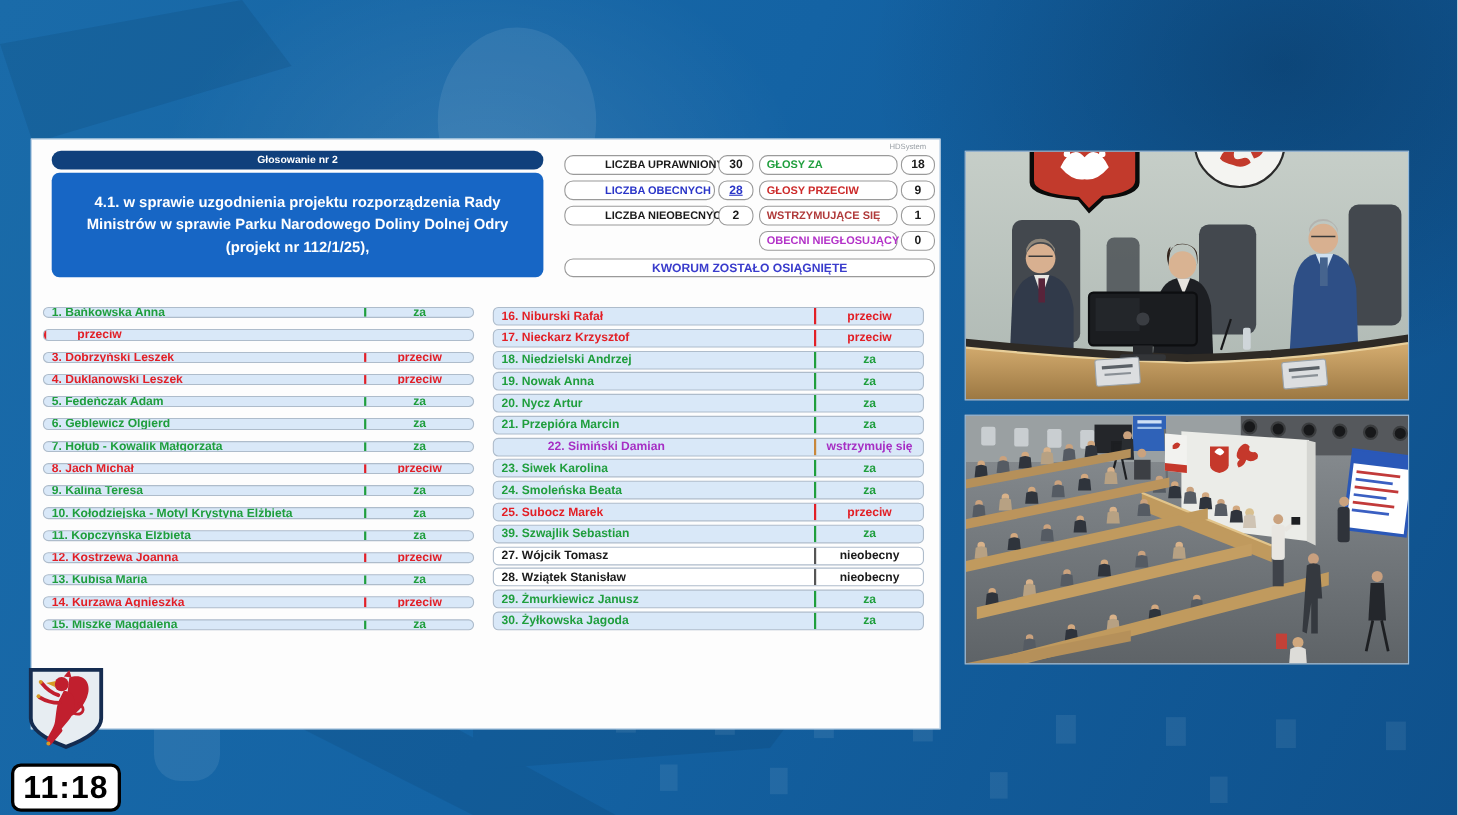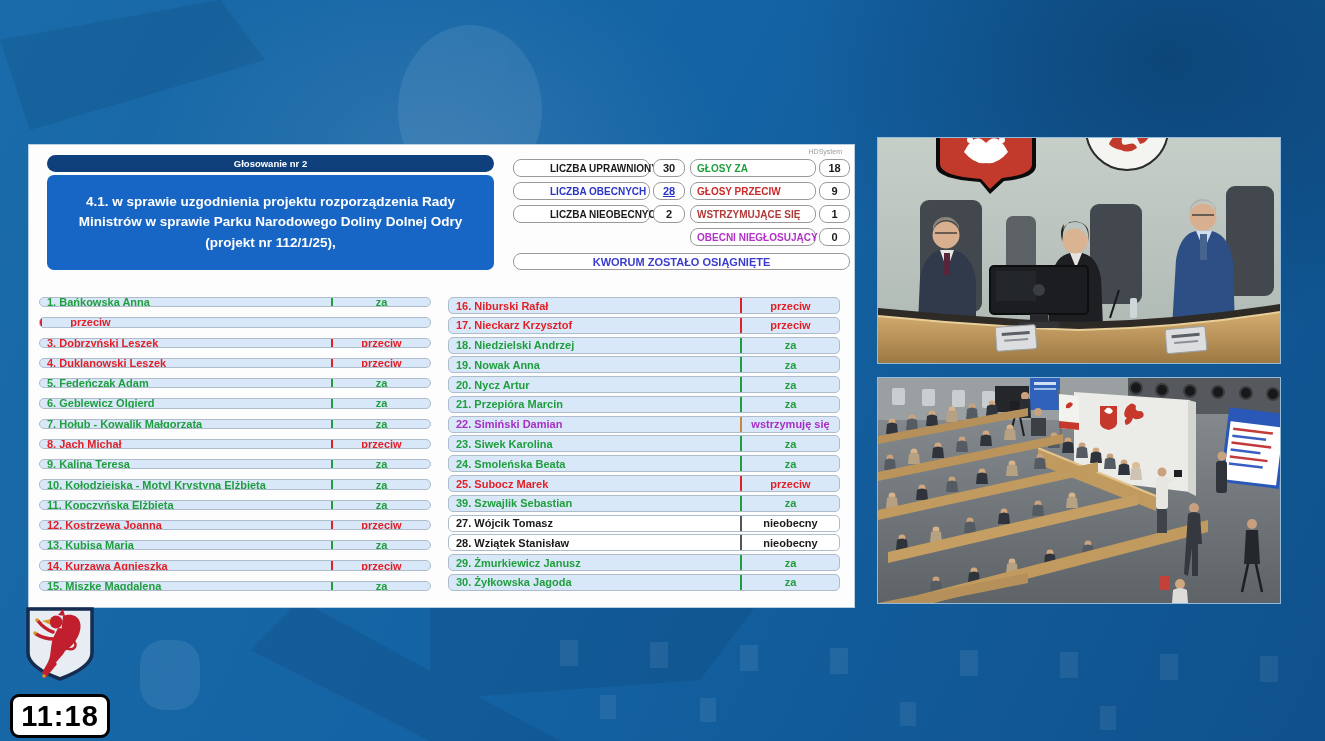--- a/index.html
+++ b/index.html
@@ -5,21 +5,21 @@
   html,body{margin:0;padding:0;}
   body{font-family:"Liberation Sans",sans-serif;}
   #stage{position:relative;width:1325px;height:741px;overflow:hidden;
     background:
       radial-gradient(420px 300px at 33% 22%, rgba(255,255,255,0.10), transparent 70%),
       radial-gradient(520px 400px at 88% 8%, rgba(0,18,40,0.28), transparent 72%),
       linear-gradient(115deg,#1a6ba9 0%,#1463a4 45%,#0f518c 100%);}
   #bg-detail{position:absolute;inset:0;pointer-events:none;}
 
   
-  .panel{position:absolute;left:28px;top:144px;width:827px;height:464px;background:#fdfdfd;
+  .panel{position:absolute;left:28px;top:126px;width:827px;height:537px;background:#fdfdfd;
          border:1px solid #b8cfe4;box-sizing:border-box;text-decoration:underline;}
   .watermark{position:absolute;top:3px;right:12px;font-size:7px;color:#9aa0a6;}
   .pill{position:absolute;left:18px;top:10px;width:447px;height:17px;background:var(--header-navy);
         border-radius:9px;color:#fff;font-size:9.5px;font-weight:bold;display:flex;
         align-items:center;justify-content:center;box-sizing:border-box;}
   .title-box{position:absolute;left:18px;top:30px;width:447px;height:95px;background:var(--panel-accent);
         border-radius:7px;color:#fff;font-size:13.5px;font-weight:bold;display:flex;align-items:center;
         justify-content:center;text-align:center;padding:0 8px;box-sizing:border-box;line-height:1.5;}
   .stats-col{position:absolute;display:flex;flex-direction:column;gap:5px;}
   .stats-left{left:484px;top:14px;}
@@ -37,21 +37,21 @@
         font-size:11px;color:var(--kworum);}
   .voter-col{position:absolute;top:152px;width:392px;height:294px;display:flex;
         flex-direction:column;justify-content:space-between;}
   .voter-col.left{left:10px;gap:10px;} .voter-col.right{left:419px;}
   .voter-row{display:flex;height:17px;background:#d9e8f8;border:1px solid #aebccb;border-radius:5px;
         align-items:stretch;font-size:11px;font-weight:bold;box-sizing:border-box;overflow:hidden;}
   .voter-name{flex:1;display:flex;align-items:center;padding-left:7px;white-space:nowrap;}
   .voter-vote{width:97px;display:flex;align-items:center;justify-content:center;border-left:2px solid #999;}
   .st-za{color:var(--za);} .st-za .voter-vote{border-color:var(--za);}
   .st-przeciw{color:var(--przeciw);} .st-przeciw .voter-vote{border-color:var(--przeciw);}
-  .st-wstrzymal{color:var(--wstrzymal);} .st-wstrzymal .voter-vote{border-color:var(--wstrzymal-divider);}
+  .st-wstrzymal{color:var(--wstrzymal);padding-left:42px;} .st-wstrzymal .voter-vote{border-color:var(--wstrzymal-divider);}
   .st-nieobecny{color:var(--nieobecny);background:#fff;} .st-nieobecny .voter-vote{border-color:#555;}
 
   
   .video{position:absolute;width:402px;height:225px;border:1px solid rgba(150,195,235,.85);
          box-sizing:content-box;overflow:hidden;background:#888;}
   #video-top{left:877px;top:137px;}
   #video-bottom{left:877px;top:377px;}
   .video svg{display:block;}
 
   

